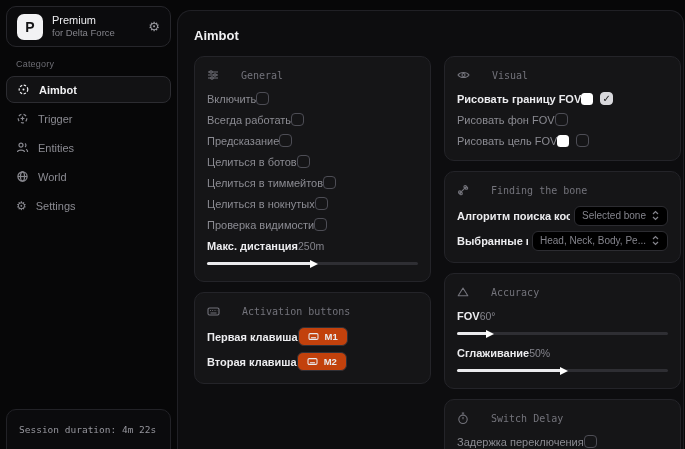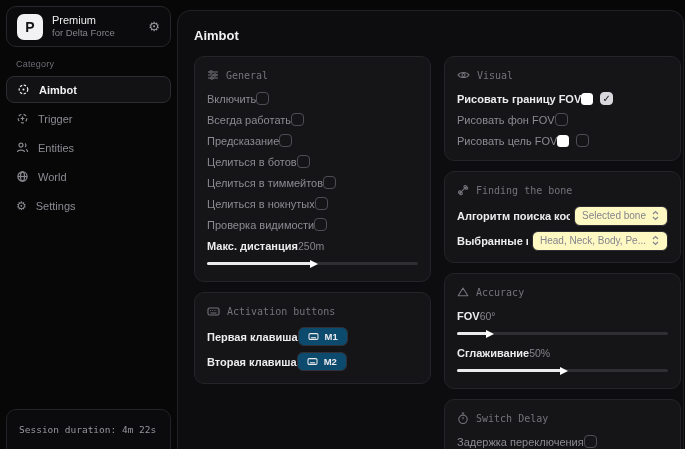--- a/index.html
+++ b/index.html
@@ -53,21 +53,21 @@
   }
   .page-title { font-size:13px; font-weight:bold; color:#f2f2f4; margin:9px 0 13px 8px; }
   .columns { display:flex; gap:13px; padding-left:8px; }
   .col { width:237px; display:flex; flex-direction:column; gap:10px; flex-shrink:0; }
 
   .card {
     background:#151517; border:1px solid #242429; border-radius:10px;
     padding:6px 12px 9px;
   }
   .card-header {
-    display:flex; align-items:center; gap:7px; height:24px; margin-bottom:1px;
+    display:flex; align-items:center; gap:22px; height:24px; margin-bottom:1px;
     color:#73737b; font-family:"DejaVu Sans Mono",monospace; font-size:10px;
   }
   .row { display:flex; justify-content:flex-start; align-items:center; height:21px; }
   .row.tall { height:25px; }
   .lbl-g { color:#8b8b92; }
   .lbl-w { color:#ececef; font-weight:700; }
   .lbl-clip { flex:1; white-space:nowrap; overflow:hidden; min-width:0; margin-right:4px; }
   .value { color:#84848c; font-size:10.5px; }
   .controls { display:flex; align-items:center; gap:7px; flex-shrink:0; }
 
@@ -85,30 +85,30 @@
   .slider { position:relative; height:3px; background:#2e2e33; border-radius:2px; margin:6px 0 7px; cursor:pointer; }
   .slider .fill { position:absolute; left:0; top:0; bottom:0; background:#ebebee; border-radius:2px; }
   .slider .thumb {
     position:absolute; top:50%; transform:translate(-3px,-50%);
     width:0; height:0; border-top:4px solid transparent; border-bottom:4px solid transparent;
     border-left:8px solid #ffffff;
   }
 
   .select {
     display:flex; align-items:center; gap:5px; height:20px; padding:0 7px;
-    background:#fef9c3; border:1px solid #2c2c31; border-radius:6px;
+    background:#000000; border:1px solid #2c2c31; border-radius:6px;
     color:#84848c; font-size:10px; cursor:pointer;
   }
   .select .txt { white-space:nowrap; overflow:hidden; text-overflow:ellipsis; }
   .select.w1 { max-width:100px; }
   .select.w2 { max-width:148px; }
 
   .badge {
     display:flex; align-items:center; gap:6px; height:19px; padding:0 9px;
-    background:#0c4a6e; border:1px solid #303036; border-radius:6px;
+    background:#c2410c; border:1px solid #303036; border-radius:6px;
     color:#e9e9ec; font-size:9.5px; font-weight:bold; cursor:pointer;
   }
   svg { display:block; }
 </style>
 </head>
 <body>
 
 <div class="app">
 
   <div class="sidebar">

